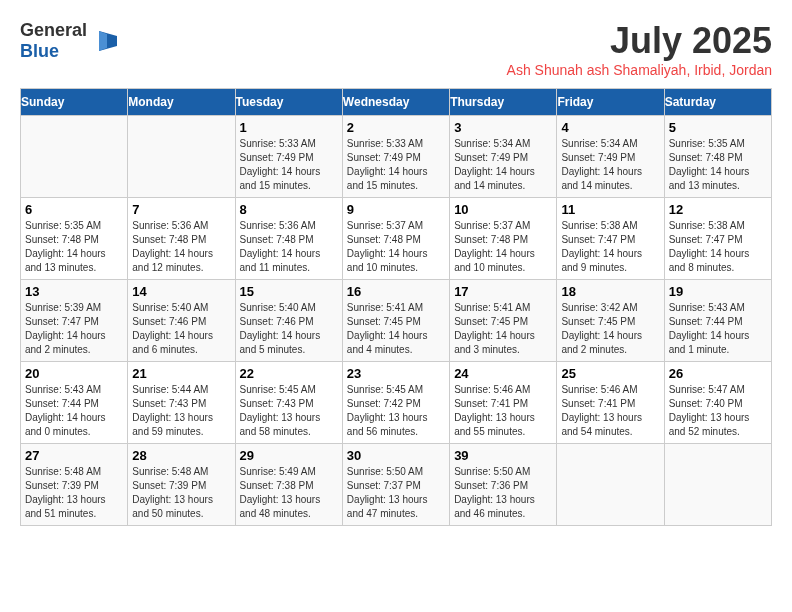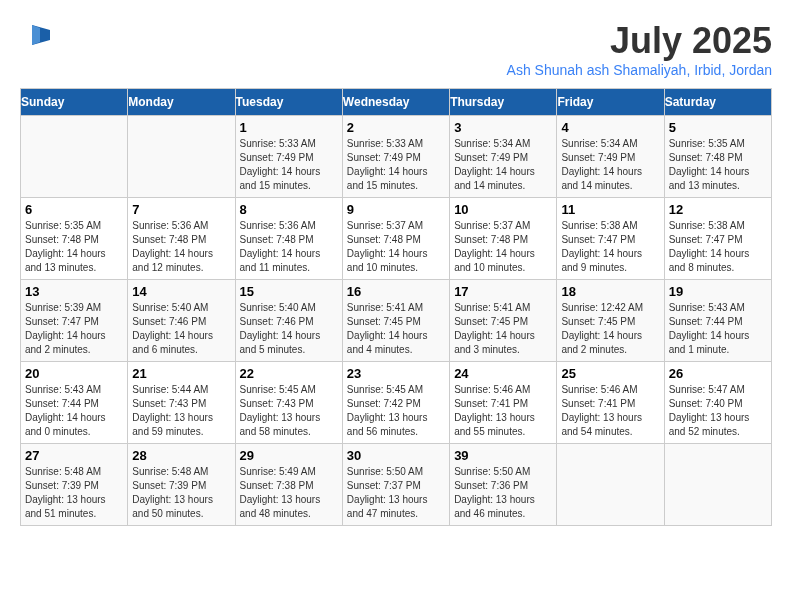--- a/index.html
+++ b/index.html
@@ -38,21 +38,21 @@
     .title-block {
       text-align: right;
     }
     .month-title {
       font-size: 36px;
       font-weight: bold;
       color: #333;
     }
     .location-title {
       font-size: 14px;
-      color: #3b82f6;
+      color: #ef4444;
     }
     table {
       width: 100%;
       border-collapse: collapse;
       font-size: 11px;
     }
     thead tr th {
       background-color: #1a5fa8;
       color: #fff;
       padding: 6px 0;
@@ -91,20 +91,24 @@
     }
     tbody tr td.empty-cell {
       background-color: inherit;
     }
   </style>
 </head>
 <body>
 
 <div class="header">
   <div class="logo">
+    <div>
+      <span class="logo-text-general">General</span><br>
+      <span class="logo-text-blue">Blue</span>
+    </div>
     <svg class="logo-icon" viewBox="0 0 30 30" xmlns="http://www.w3.org/2000/svg">
       <polygon points="10,5 28,10 28,20 10,25" fill="#1a5fa8"></polygon>
       <polygon points="10,5 18,8 18,22 10,25" fill="#4a8fd4"></polygon>
     </svg>
   </div>
   <div class="title-block">
     <div class="month-title">July 2025</div>
     <div class="location-title">Ash Shunah ash Shamaliyah, Irbid, Jordan</div>
   </div>
 </div>
@@ -226,21 +230,21 @@
         <span class="day-detail">Daylight: 14 hours and 4 minutes.</span>
       </td>
         <td>
         <span class="day-number">17</span>
         <span class="day-detail">Sunrise: 5:41 AM</span><br>
         <span class="day-detail">Sunset: 7:45 PM</span><br>
         <span class="day-detail">Daylight: 14 hours and 3 minutes.</span>
       </td>
         <td>
         <span class="day-number">18</span>
-        <span class="day-detail">Sunrise: 12:42 AM</span><br>
+        <span class="day-detail">Sunrise: 3:42 AM</span><br>
         <span class="day-detail">Sunset: 7:45 PM</span><br>
         <span class="day-detail">Daylight: 14 hours and 2 minutes.</span>
       </td>
         <td>
         <span class="day-number">19</span>
         <span class="day-detail">Sunrise: 5:43 AM</span><br>
         <span class="day-detail">Sunset: 7:44 PM</span><br>
         <span class="day-detail">Daylight: 14 hours and 1 minute.</span>
       </td>
       </tr>

